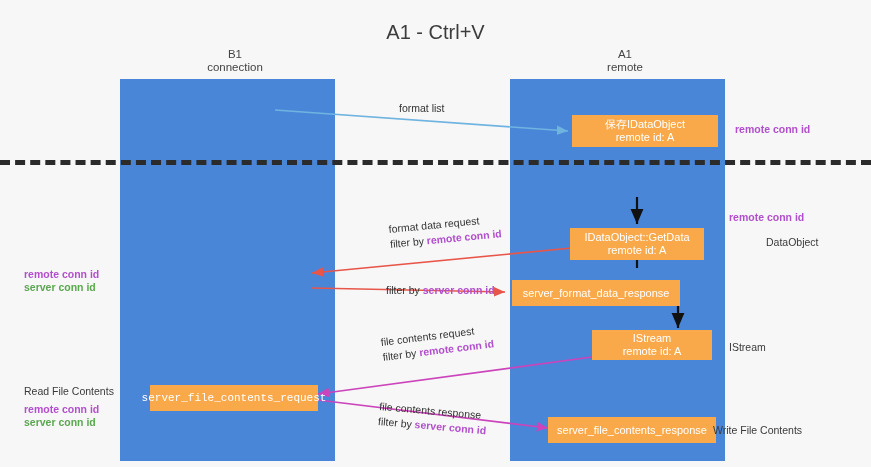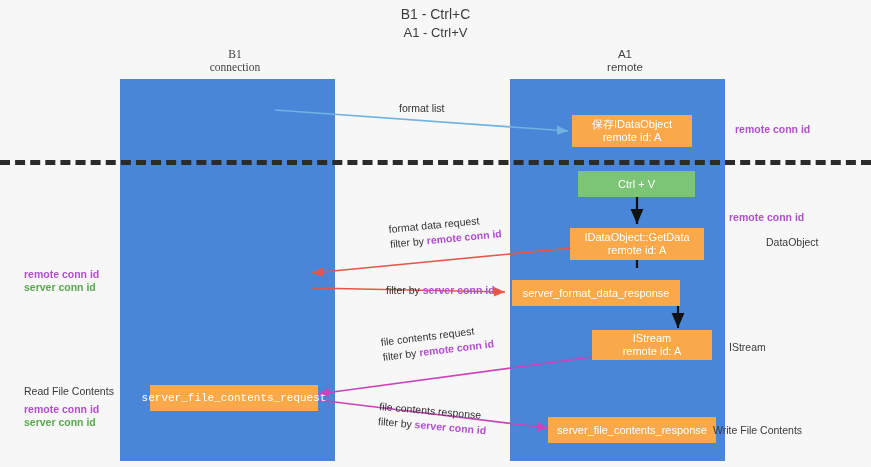--- a/index.html
+++ b/index.html
@@ -74,28 +74,25 @@
     width: 871px;
     height: 0;
     border-top: 5px dashed #2b2b2b;
   }
 </style>
 </head>
 <body>
 
 <div id="canvas">
 
-  <div class="lbl" style="left:0;top:8px;width:871px;text-align:center;font-size:14px;color:#3c3c3c;">
-    <span>B1 - Ctrl+C</span>
-  </div>
-  <div class="lbl" style="left:0;top:26px;width:871px;text-align:center;font-size:13px;color:#3c3c3c;">
+  <div class="lbl" style="left:0;top:26px;width:871px;text-align:center;font-size:20px;color:#3c3c3c;">
     <span>A1 - Ctrl+V</span>
   </div>
 
-  <div class="lane-head" style="left:120px;top:48px;width:230px;font-family:Liberation Serif, serif;">B1
+  <div class="lane-head" style="left:120px;top:48px;width:230px;">B1
 connection</div>
   <div class="lane-head" style="left:510px;top:48px;width:230px;">A1
 remote</div>
 
   <div class="lane" style="left:120px;top:79px;width:215px;height:382px;"></div>
   <div class="lane" style="left:510px;top:79px;width:215px;height:382px;"></div>
 
   <div class="dashline" style="top:160px;"></div>
 
   <svg class="overlay">
@@ -125,24 +122,23 @@
     <line x1="678" y1="280" x2="678" y2="328" stroke="#111111" stroke-width="2.2" marker-end="url(#ar-black)"></line>
 
     <line x1="637" y1="255" x2="637" y2="268" stroke="#111111" stroke-width="2.2"></line>
 
     <line x1="592" y1="357" x2="318" y2="394" stroke="#cc44bb" stroke-width="1.6" marker-end="url(#ar-mag)"></line>
 
     <line x1="318" y1="400" x2="548" y2="428" stroke="#cc44bb" stroke-width="1.6" marker-end="url(#ar-mag)"></line>
   </svg>
 
 
-  <div class="box orange" style="left:572px;top:115px;width:120px;height:32px;">保存IDataObject
+  <div class="box orange" style="left:572px;top:115px;width:146px;height:32px;">保存IDataObject
 remote id: A</div>
 
-  <div class="box green" style="left:578px;top:171px;width:117px;height:26px;">Ctrl + V</div>
 
   <div class="box orange" style="left:570px;top:228px;width:134px;height:32px;">IDataObject::GetData
 remote id: A</div>
 
 
   <div class="box orange" style="left:512px;top:280px;width:168px;height:26px;">server_format_data_response</div>
 
   <div class="box orange" style="left:592px;top:330px;width:120px;height:30px;">IStream
 remote id: A</div>
 

